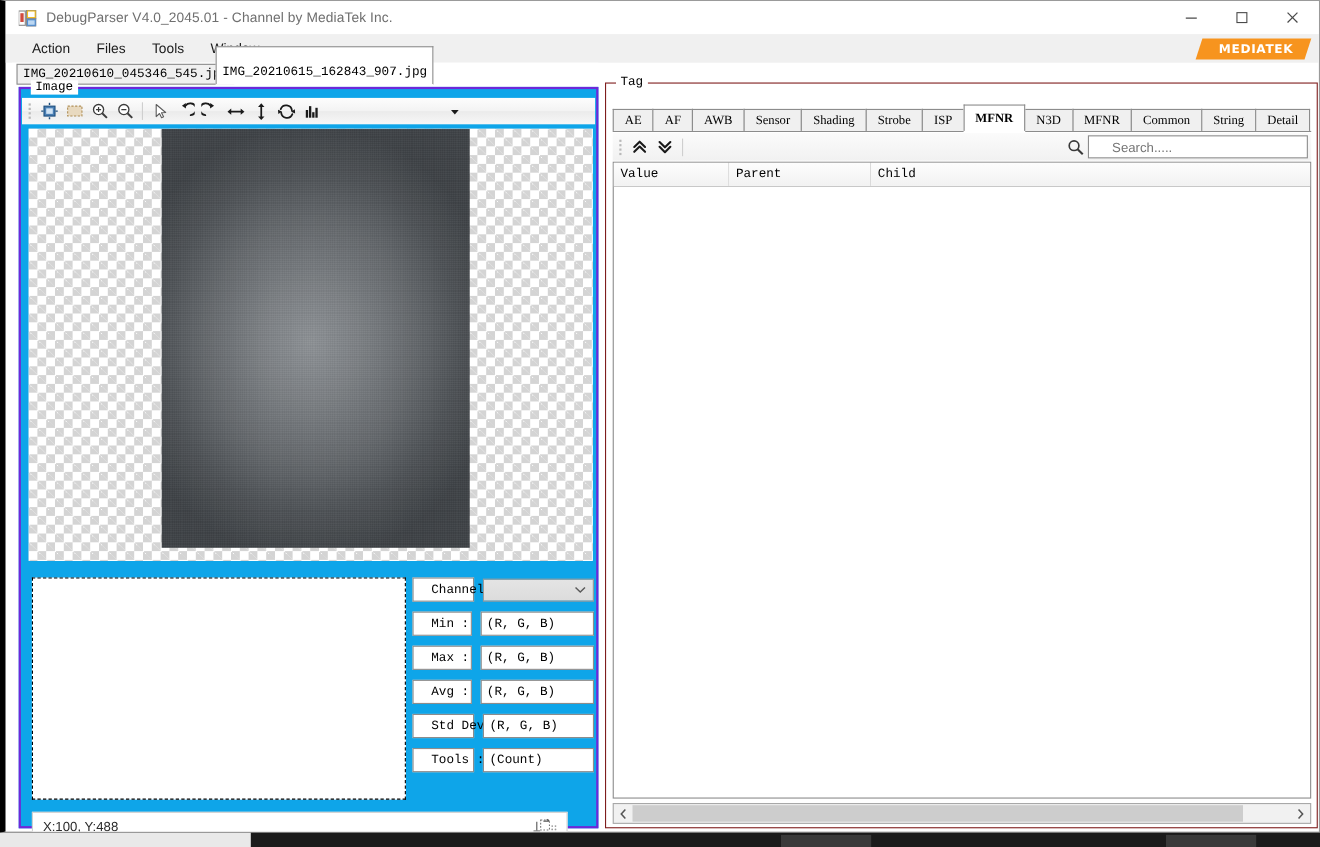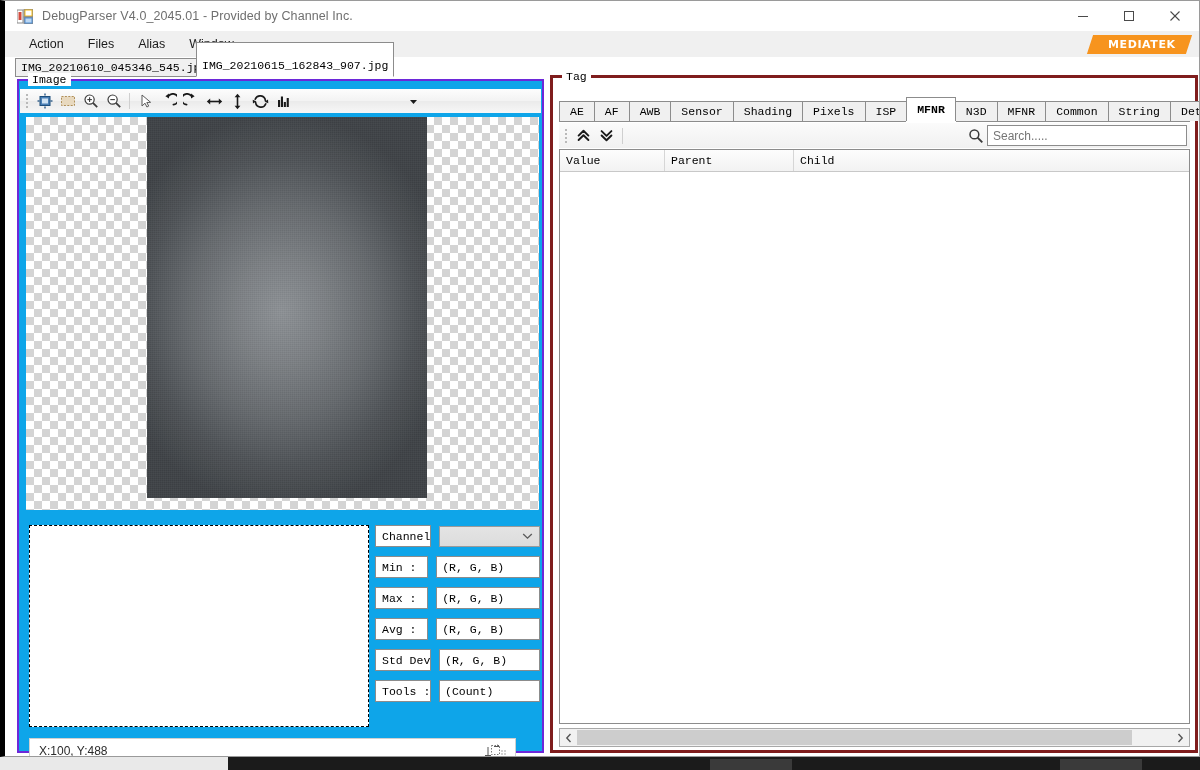--- a/index.html
+++ b/index.html
@@ -149,21 +149,21 @@
     background: #ffffff;
     border: 1px dashed #000000;
   }
 
   .statsbox { position: absolute; left: 356px; top: 444px; width: 165px; }
   .statrow { display: flex; align-items: center; margin-bottom: 9px; height: 22px; }
   .statlabel {
     width: 56px; height: 22px; border: 1px solid #8c8c8c;
     background: #ffffff; font-family: "Liberation Mono", monospace;
     font-size: 11.5px; color: #000;
-    display: flex; align-items: center; padding-left: 6px;
+    display: flex; align-items: center; padding-left: 16px;
     white-space: nowrap;
   }
   .statvalue {
     margin-left: 8px; width: 110px; height: 22px;
     border: 1px solid #8c8c8c; background: #ffffff;
     font-family: "Liberation Mono", monospace; font-size: 11.5px; color: #000;
     display: flex; align-items: center; padding-left: 5px;
     white-space: nowrap;
   }
   .combo {
@@ -184,30 +184,30 @@
   .status-text { font-size: 12px; color: #2b2b2b; margin-left: 9px; }
   .grip-corner {
     margin-left: auto; margin-right: 6px; width: 26px; height: 16px;
     display: flex; align-items: center; justify-content: center;
   }
 
   
   .rightpane {
     position: absolute; left: 545px; top: 74px;
     width: 648px; height: 678px;
-    border: 3px solid #7f1d1d;
+    border: 1px solid #7f1d1d;
     background: #ffffff;
   }
   .tagtabs {
     position: absolute; left: 6px; top: 21px; right: 5px; height: 23px;
     border-bottom: 1px solid #8c8c8c;
     display: flex; align-items: flex-end;
   }
   .tagtab {
-    font-family: Liberation Mono, monospace; font-size: 11.5px;
+    font-family: Liberation Serif, serif; font-size: 11.5px;
     color: #000; background: #f0f0f0;
     border: 1px solid #8c8c8c; border-bottom: none;
     height: 20px; padding: 0 10px;
     display: flex; align-items: center; white-space: nowrap;
     margin-right: -1px;
     margin-top: 28px;
   }
   .tagtab.active {
     background: #ffffff; height: 24px;
     font-weight: bold; position: relative; z-index: 4;
@@ -216,21 +216,21 @@
 
   .tagtoolbar {
     position: absolute; left: 6px; top: 45px; right: 5px; height: 25px;
     background: linear-gradient(to bottom,#fbfbfb,#f1f1f1);
     display: flex; align-items: center;
   }
   .searchwrap { margin-left: auto; display: flex; align-items: center; }
   .searchbox {
     width: 200px; height: 21px; border: 1px solid #8c8c8c;
     background: #ffffff; display: flex; align-items: center;
-    padding-left: 3px; margin-right: 3px;
+    padding-left: 19px; margin-right: 3px;
   }
   .searchbox input {
     border: 0; outline: 0; width: 100%; height: 17px;
     font-size: 12px; color: #555; background: transparent;
     font-family: "Liberation Sans", sans-serif;
   }
 
   .grid {
     position: absolute; left: 6px; top: 71px; right: 5px; bottom: 26px;
     border: 1px solid #8c8c8c; background: #ffffff;
@@ -270,21 +270,21 @@
     <div class="app-icon">
       <svg width="16" height="15" viewBox="0 0 16 15">
         <rect x="0" y="1" width="6" height="13" fill="#ffffff" stroke="#8a8a8a" stroke-width="1"></rect>
         <rect x="1.5" y="3" width="3" height="8" fill="#d24b3e"></rect>
         <rect x="7" y="0" width="9" height="8" fill="#f2bb1d" stroke="#8a8a8a" stroke-width="1"></rect>
         <rect x="8.5" y="1.5" width="6" height="5" fill="#ffffff"></rect>
         <rect x="7" y="8" width="9" height="7" fill="#4f8fd6" stroke="#8a8a8a" stroke-width="1"></rect>
         <rect x="8.5" y="9.5" width="6" height="4" fill="#bcd7f2"></rect>
       </svg>
     </div>
-    <div class="title-text">DebugParser V4.0_2045.01 - Provided by Channel Inc.</div>
+    <div class="title-text">DebugParser V4.0_2045.01 - Channel by MediaTek Inc.</div>
     <div class="wincontrols">
       <div>
         <svg width="12" height="12" viewBox="0 0 12 12">
             <line x1="1" y1="6.5" x2="11" y2="6.5" stroke="#4a4a4a" stroke-width="1"></line>
           </svg>
       </div>
       <div>
         <svg width="12" height="12" viewBox="0 0 12 12">
             <rect x="1.5" y="1.5" width="9" height="9" fill="none" stroke="#4a4a4a" stroke-width="1"></rect>
           </svg>
@@ -294,21 +294,21 @@
             <line x1="1.5" y1="1.5" x2="10.5" y2="10.5" stroke="#4a4a4a" stroke-width="1.1"></line>
             <line x1="10.5" y1="1.5" x2="1.5" y2="10.5" stroke="#4a4a4a" stroke-width="1.1"></line>
           </svg>
       </div>
     </div>
   </div>
 
   <div class="menubar">
     <div class="menuitem">Action</div>
     <div class="menuitem">Files</div>
-    <div class="menuitem">Alias</div>
+    <div class="menuitem">Tools</div>
     <div class="menuitem">Window</div>
     <div class="mtk-logo"><span>MEDIATEK</span></div>
   </div>
 
   <div class="leftpane">
 
     <div class="tabstrip">
       <div class="filetab" style="left:4px;">IMG_20210610_045346_545.jpg</div>
       <div class="filetab active" style="left:185px;">IMG_20210615_162843_907.jpg</div>
     </div>
@@ -480,21 +480,21 @@
 
   <div class="rightpane">
     <div class="group-caption" style="top:-8px;">Tag</div>
 
     <div class="tagtabs">
       <div class="tagtab">AE</div>
       <div class="tagtab">AF</div>
       <div class="tagtab">AWB</div>
       <div class="tagtab">Sensor</div>
       <div class="tagtab">Shading</div>
-      <div class="tagtab">Pixels</div>
+      <div class="tagtab">Strobe</div>
       <div class="tagtab">ISP</div>
       <div class="tagtab active">MFNR</div>
       <div class="tagtab">N3D</div>
       <div class="tagtab">MFNR</div>
       <div class="tagtab">Common</div>
       <div class="tagtab">String</div>
       <div class="tagtab">Detail</div>
     </div>
 
     <div class="tagtoolbar">

